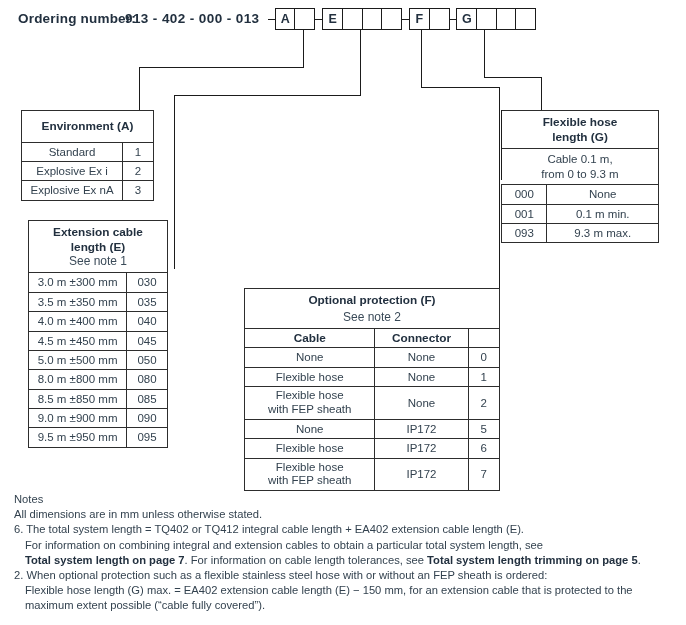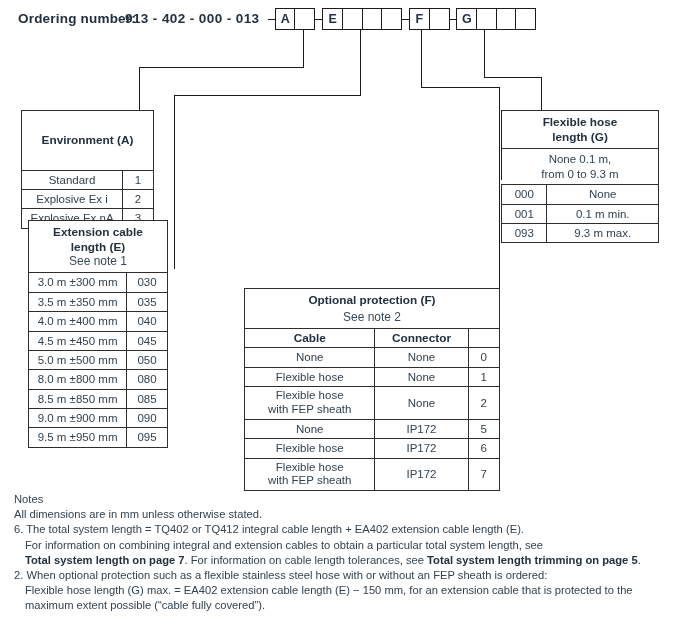--- a/index.html
+++ b/index.html
@@ -132,21 +132,21 @@
   <div class="ln lnh" style="left:421px;top:87px;width:79px;"></div>
   <div class="ln lnv" style="left:499px;top:87px;height:258px;"></div>
 
   <div class="ln lnv" style="left:484px;top:30px;height:48px;"></div>
   <div class="ln lnh" style="left:484px;top:77px;width:58px;"></div>
   <div class="ln lnv" style="left:541px;top:77px;height:103px;"></div>
 
   <table class="tbl" style="left:21px;top:110px;width:133px;">
     <tbody>
         <tr>
-      <th colspan="2" style="padding:22px 4px;">Environment (A)</th>
+      <th colspan="2" style="padding:8px 4px;">Environment (A)</th>
     </tr>
     <tr>
       <td style="width:106px;">Standard</td>
       <td style="width:27px;">1</td>
     </tr>
     <tr>
       <td>Explosive Ex i</td>
       <td>2</td>
     </tr>
     <tr>
@@ -259,21 +259,21 @@
   <table class="tbl" style="left:501px;top:110px;width:158px;">
     <tbody>
         <tr>
       <th colspan="2" style="padding:4px 3px;">
         <div class="hdr-title">Flexible hose</div>
         <div class="hdr-title">length (G)</div>
       </th>
     </tr>
     <tr>
       <td colspan="2" style="line-height:1.25;padding:3px;border-left-color:transparent;">
-        <div>None 0.1 m,</div>
+        <div>Cable 0.1 m,</div>
         <div>from 0 to 9.3 m</div>
       </td>
     </tr>
     <tr>
       <td style="width:40px;">000</td>
       <td style="width:118px;">None</td>
     </tr>
     <tr>
       <td>001</td>
       <td>0.1 m min.</td>

